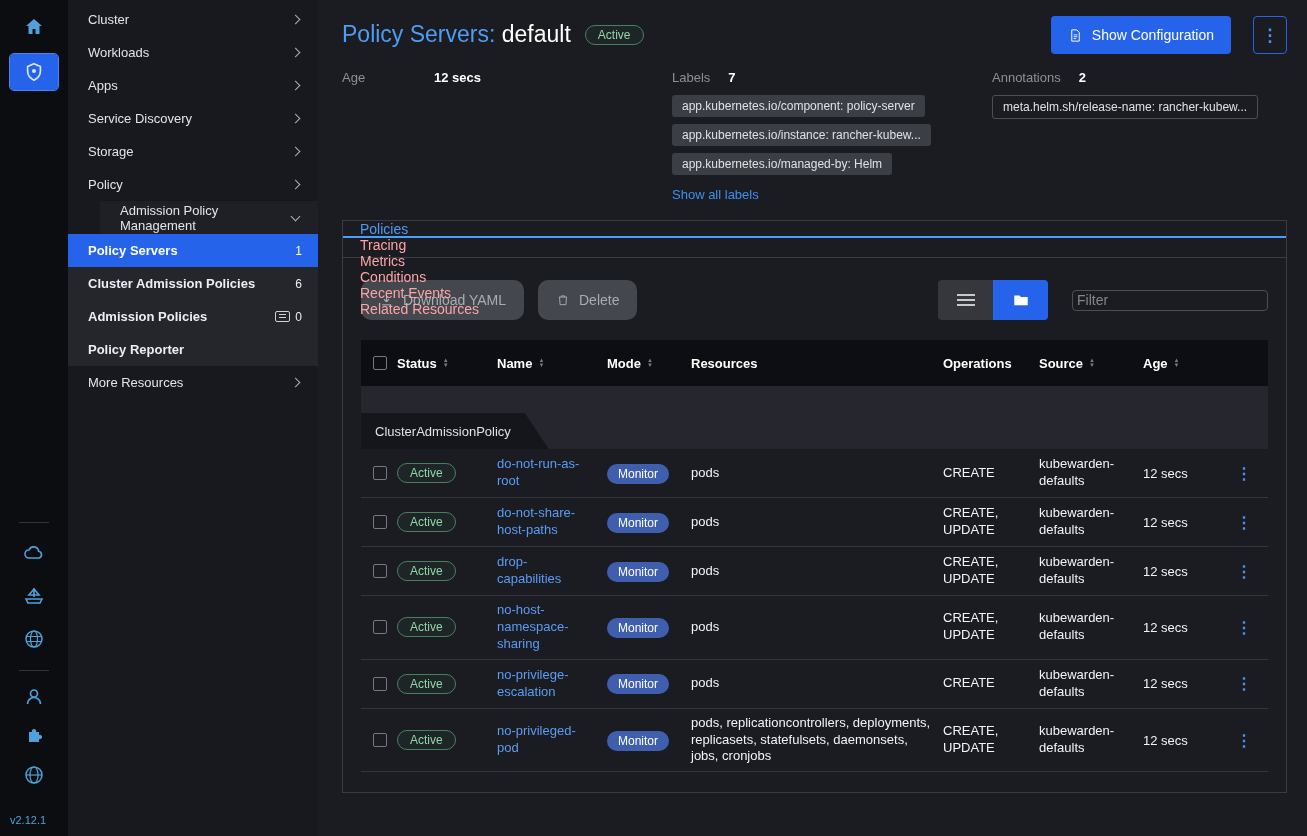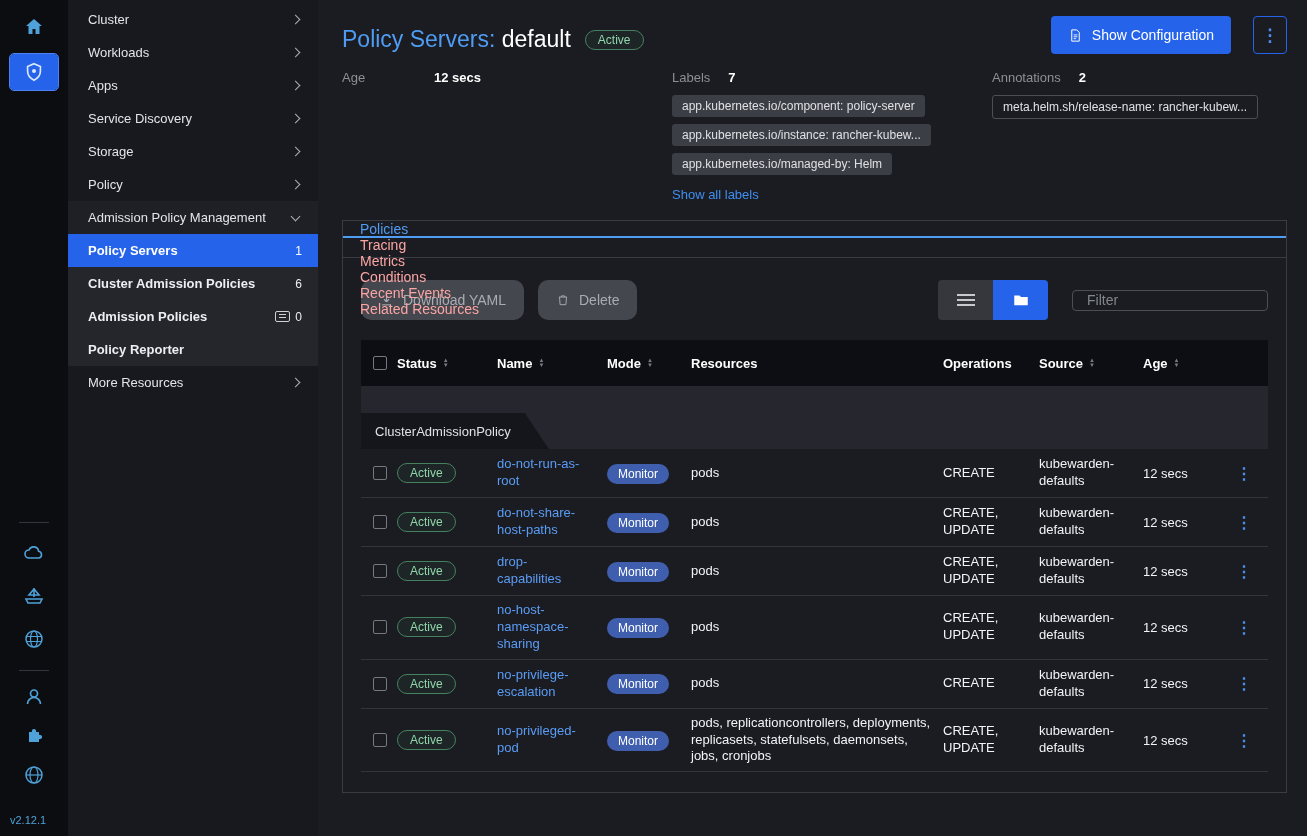--- a/index.html
+++ b/index.html
@@ -23,35 +23,35 @@
   .rail-bot { margin-top:13px; }
   .version { margin-top:26px; margin-bottom:10px; font-size:11px; color:#4fa1d9; align-self:flex-start; padding-left:10px; }
 
   
   .sidebar { width:250px; flex-shrink:0; background:#17191f; display:flex; flex-direction:column; padding-top:3px; }
   .side-item { height:33px; display:flex; align-items:center; padding:0 16px 0 20px; color:#e3e4e8; cursor:pointer; }
   .side-item .lbl { flex:1; }
   .chev { width:7px; height:7px; border-right:1.6px solid #aeb1b6; border-bottom:1.6px solid #aeb1b6;
     transform:rotate(-45deg); margin-right:3px; flex-shrink:0; }
   .chev.down { transform:rotate(45deg); margin-top:-3px; }
-  .group-header { background:#1e2026; }
+  .group-header { background:#1e2026;margin-left:32px; }
   .sub { height:33px; display:flex; align-items:center; padding:0 16px 0 20px; background:#25262c;
     font-weight:600; color:#eceef1; cursor:pointer; }
   .sub .lbl { flex:1; }
   .sub .count { font-weight:400; font-size:12px; display:flex; align-items:center; }
   .sub.selected { background:#2563eb; color:#fff; }
   .flag-icon { display:inline-block; width:15px; height:11px; border:1px solid #cfd1d5; border-radius:2px;
     margin-right:5px; position:relative; }
   .flag-icon::before { content:""; position:absolute; left:3px; right:3px; top:2px; height:1px;
     background:#cfd1d5; box-shadow:0 3px 0 #cfd1d5; }
 
   
   .main { flex:1; min-width:0; padding:16px 20px 0 24px; display:flex; flex-direction:column; }
 
-  .page-header { display:flex; justify-content:space-between; align-items:flex-end; }
+  .page-header { display:flex; justify-content:space-between; align-items:center; }
   .title-wrap { display:flex; align-items:center; gap:14px; }
   h1 { margin:0; font-size:23px; font-weight:400; line-height:1.2; }
   .t-blue { color:#4f9cf3; }
   .t-white { color:#ffffff; }
   .badge-active { display:inline-flex; align-items:center; padding:2px 12px; border:1px solid #46815f;
     border-radius:11px; color:#91d6ab; font-size:12px; background:rgba(64,150,100,0.08); white-space:nowrap; }
   .actions { display:flex; align-items:center; gap:22px; }
   .btn-primary { display:flex; align-items:center; gap:9px; background:#2563eb; color:#fff; border:none;
     border-radius:4px; height:38px; padding:0 17px; font-size:14px; cursor:pointer; font-family:inherit; }
   .btn-kebab { width:34px; height:38px; border:1px solid #2563eb; background:transparent; color:#4f8ff2;
@@ -81,21 +81,21 @@
   .tb-left { display:flex; gap:14px; }
   .btn-gray { display:flex; align-items:center; gap:9px; background:#44474d; color:#a9acb2; border:none;
     border-radius:10px; height:40px; padding:12px 18px; font-size:14px; font-family:inherit; cursor:default; }
   .tb-right { display:flex; align-items:center; gap:24px; }
   .toggle-group { display:flex; border-radius:4px; overflow:hidden; }
   .toggle { width:55px; height:40px; border:none; background:#35373d; display:flex; align-items:center;
     justify-content:center; cursor:pointer; }
   .toggle.active { background:#2563eb; }
   .list-icon { width:18px; height:2px; background:#c7c9cd; box-shadow:0 5px 0 #c7c9cd, 0 -5px 0 #c7c9cd; }
   .filter { width:196px; height:21px; background:transparent; border:1px solid #4b4e55; border-radius:4px;
-    color:#e8e9ea; padding:0 14px; font-size:14px; font-family:inherit; }
+    color:#e8e9ea; padding:0 4px; font-size:14px; font-family:inherit; }
   .filter::placeholder { color:#82868d; }
 
   
   .table { margin-top:20px; --cols:36px 100px 110px 84px 252px 96px 104px 1fr 40px; }
   .thead { display:grid; grid-template-columns:var(--cols); background:#0d0e13; height:46px; align-items:center;
     font-weight:700; color:#fff; }
   .cell { padding-right:10px; }
   .th { display:flex; align-items:center; cursor:pointer; }
   .sort { display:inline-flex; flex-direction:column; margin-left:6px; font-size:6px; line-height:5px; color:#787c82; }
   .checkbox { width:14px; height:14px; border:1px solid #75787e; border-radius:2px; margin-left:12px;

